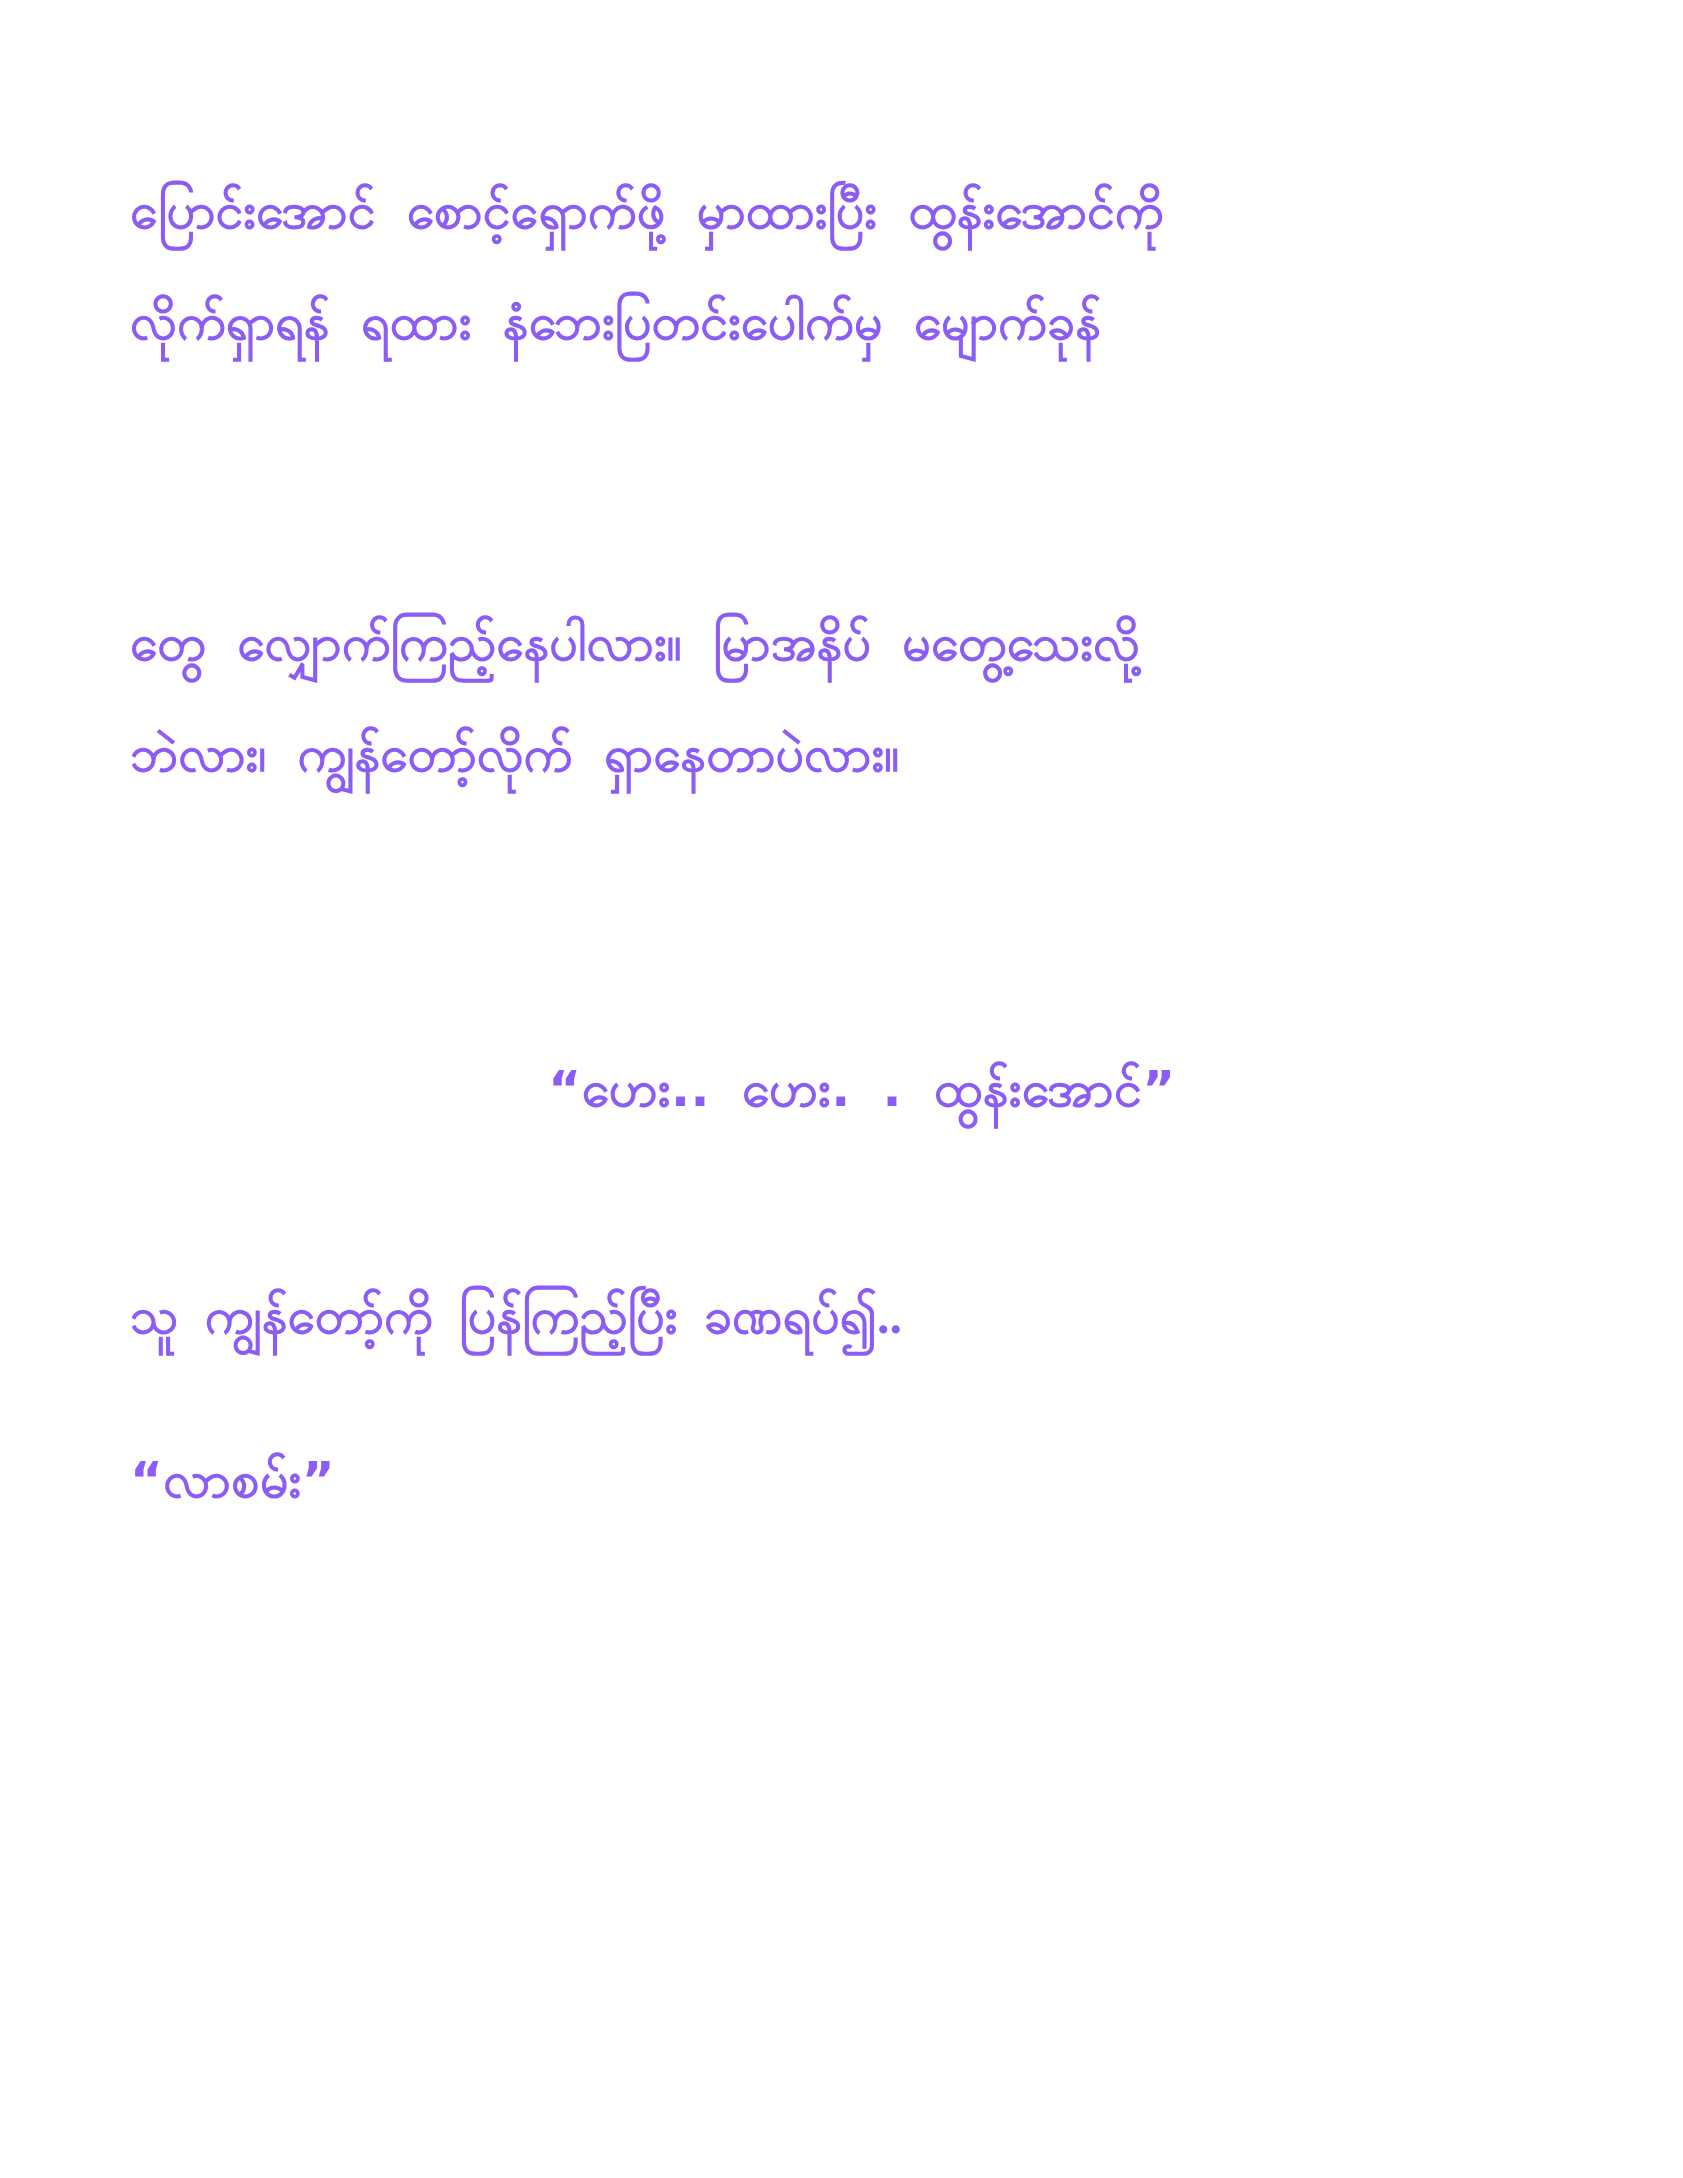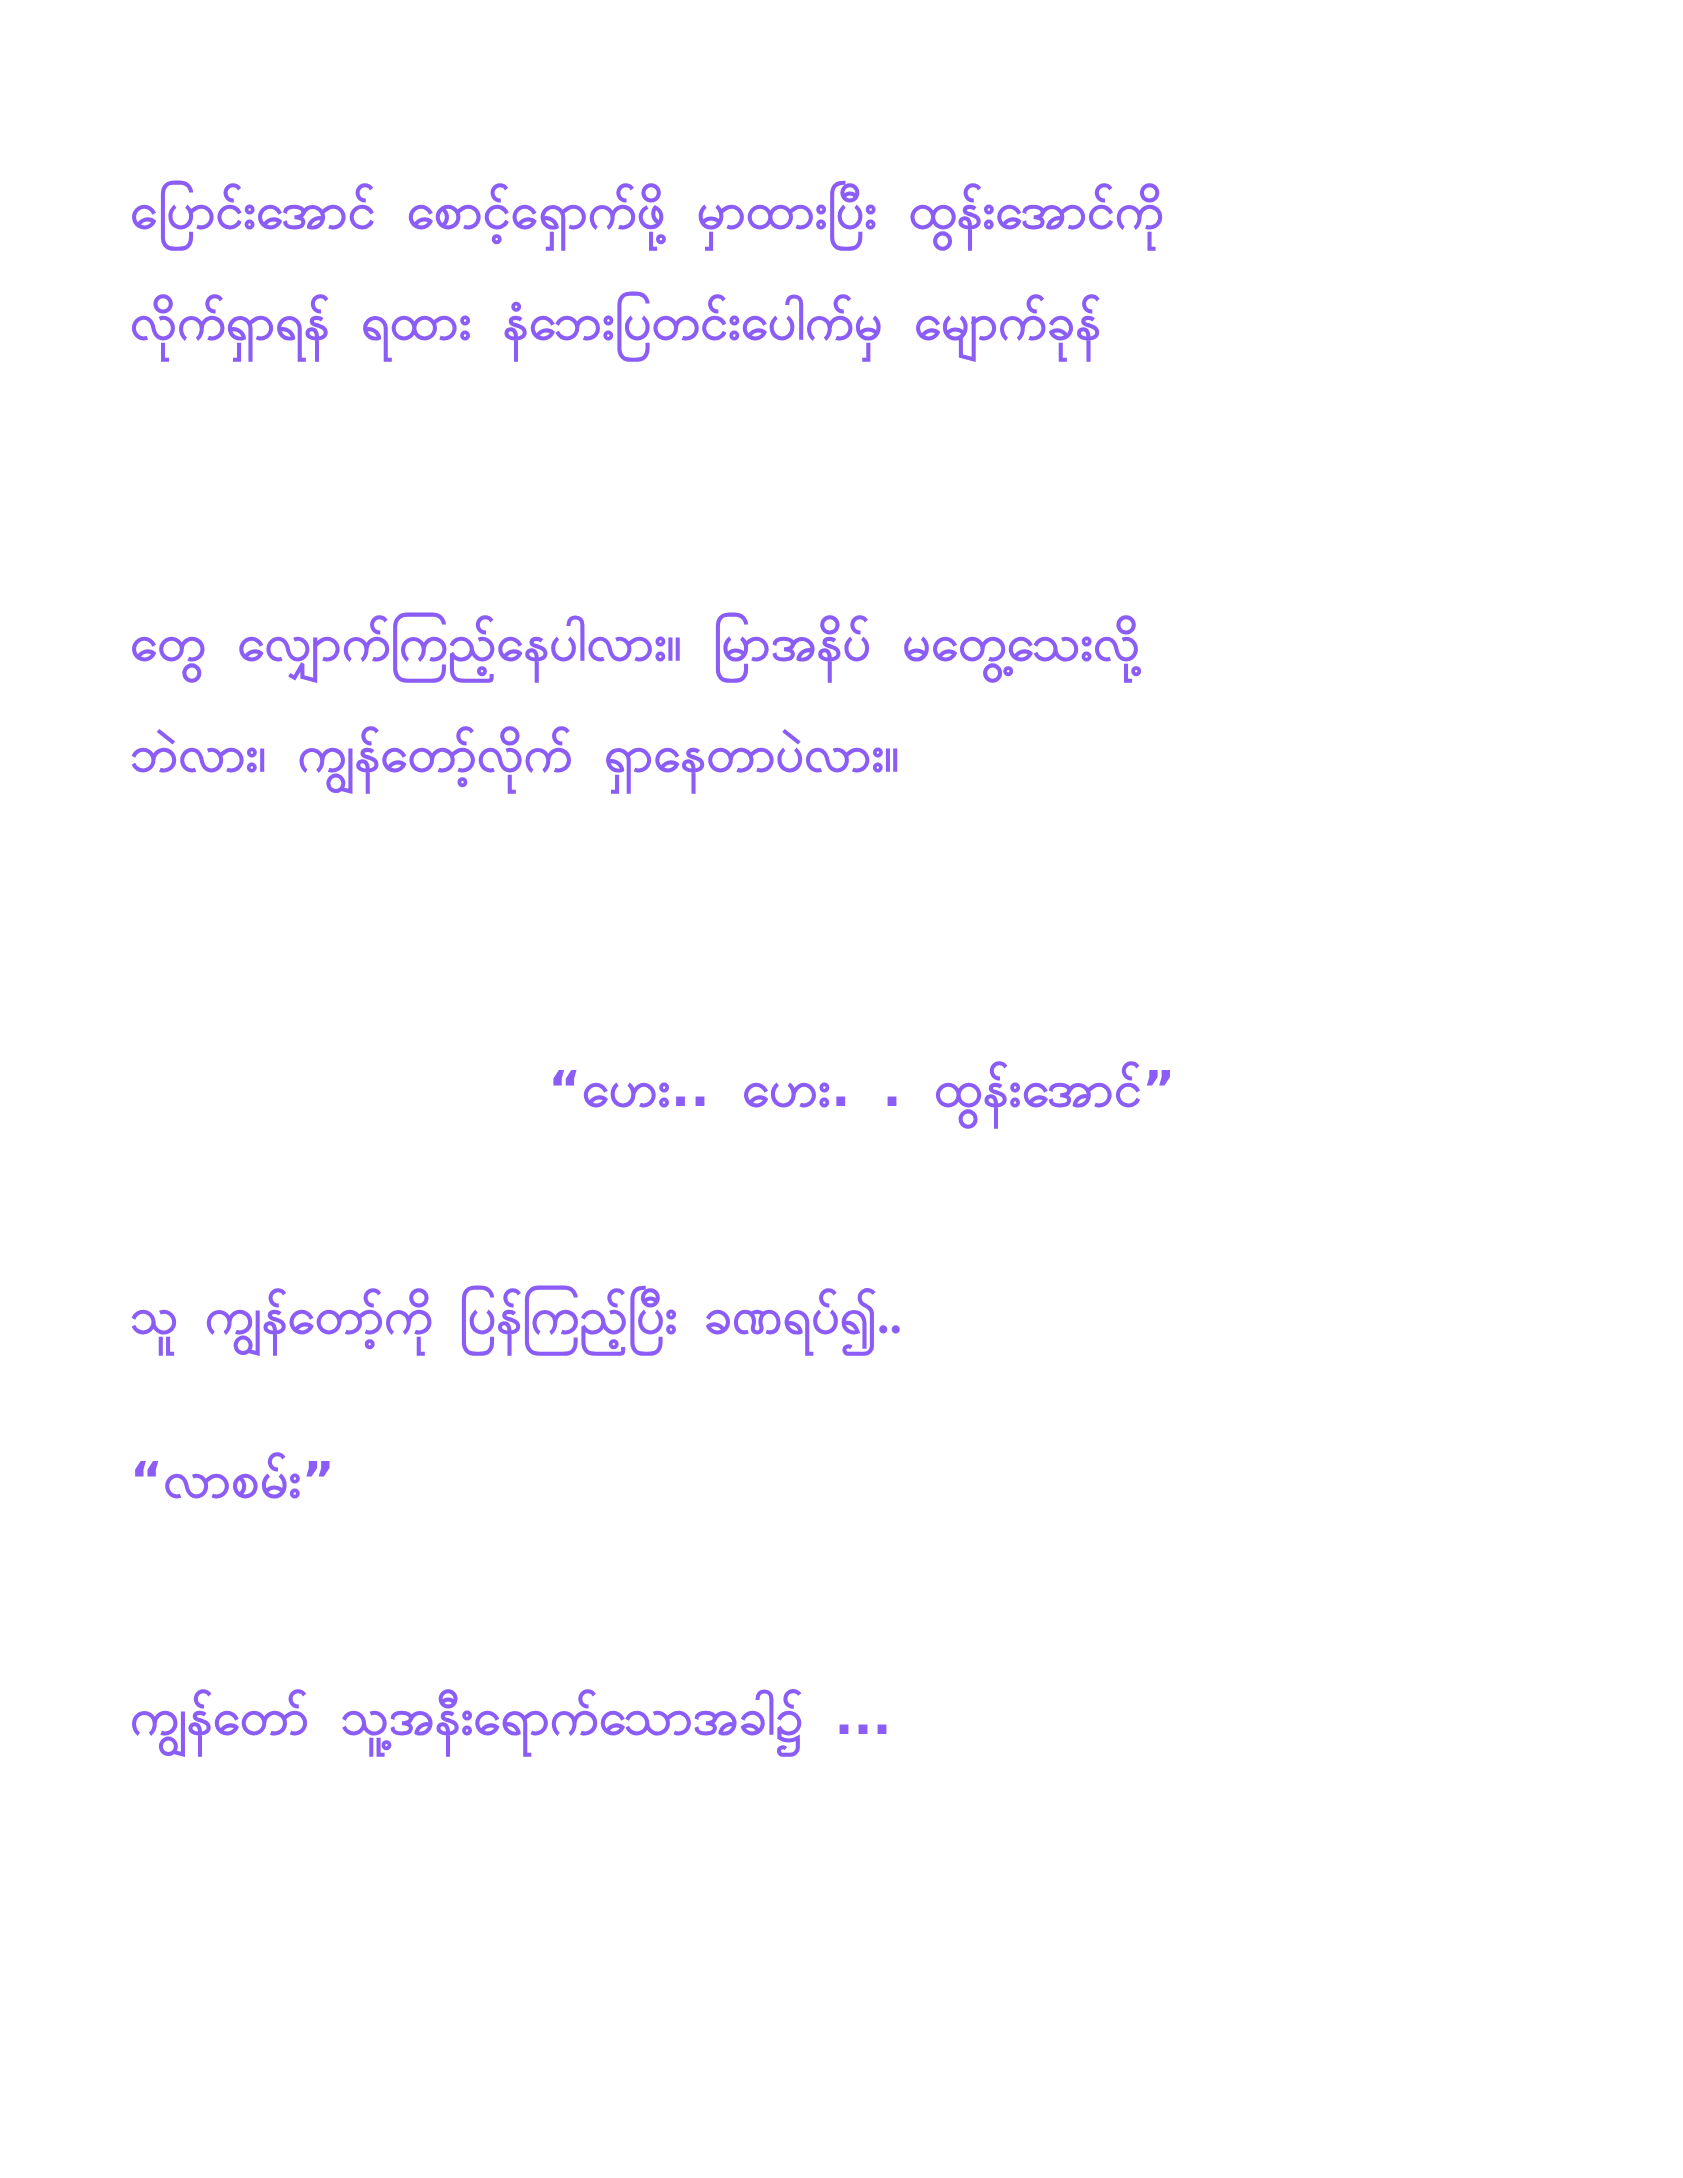--- a/index.html
+++ b/index.html
@@ -57,18 +57,15 @@
   </div>
 
   <div class="para" style="top: 1261px; font-family: Liberation Serif, serif;">
     <span class="line">သူ ကျွန်တော့်ကို ပြန်ကြည့်ပြီး ခဏရပ်၍..</span>
   </div>
 
   <div class="para dialogue" style="top: 1425px;">
     <span class="line">“လာစမ်း”</span>
   </div>
 
-  <div class="para" style="top: 1662px;">
-    <span class="line">ကျွန်တော် သူ့အနီးရောက်သောအခါ၌ ...</span>
-  </div>
 
 </div>
 
 
 </body></html>

